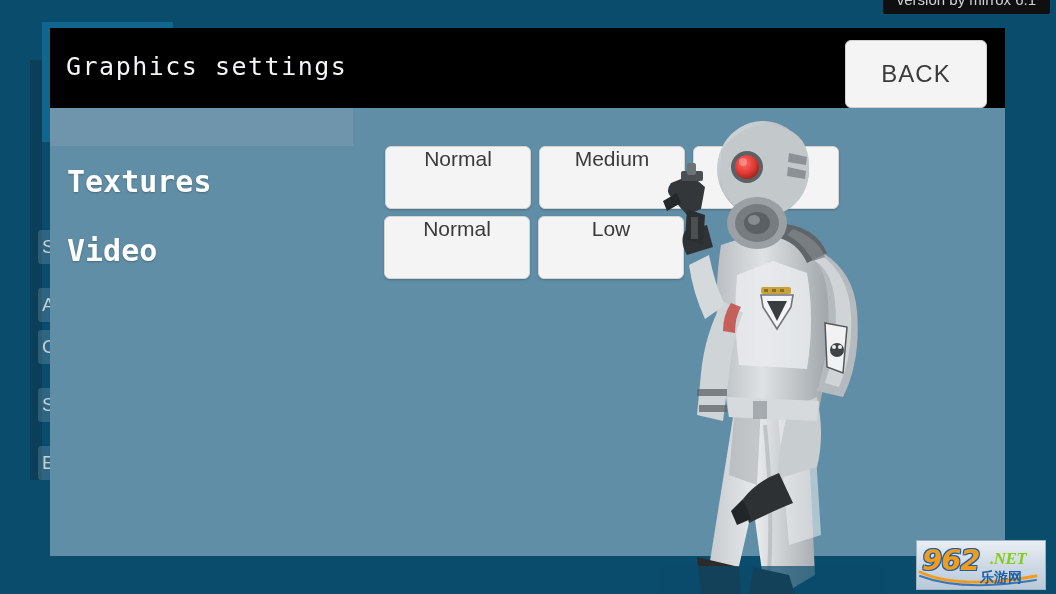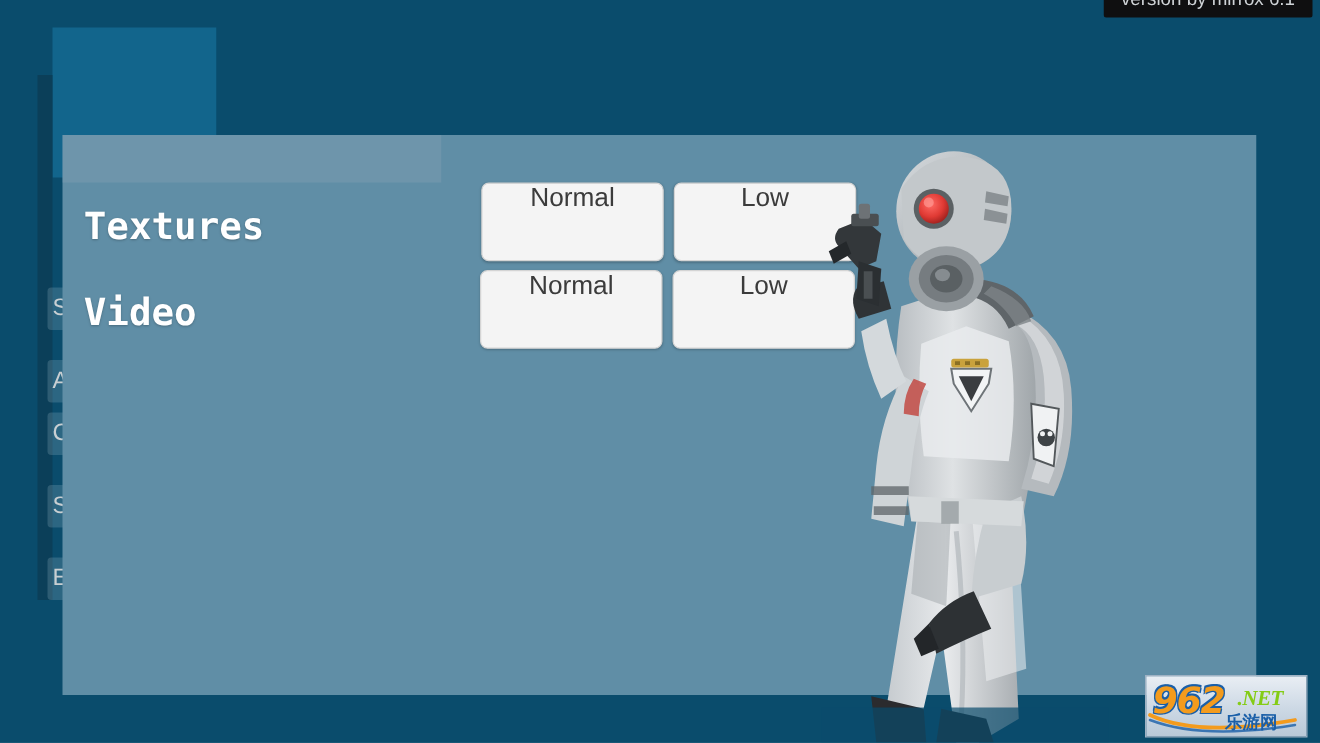--- a/index.html
+++ b/index.html
@@ -293,30 +293,39 @@
     </div>
     <div class="menu-btn m4">
       <span>Exit</span>
     </div>
   </div>
 
   <div class="version-chip">version by mirrox 6.1</div>
 
   <div class="dialog">
 
+    <div class="dialog-header">
+      <div class="dialog-title">Graphics settings</div>
+      <div class="back-button">
+        <span>BACK</span>
+      </div>
+    </div>
 
     <div class="dialog-body">
       <div class="body-tint"></div>
 
       <div class="section-label s0">Textures</div>
       <div class="section-label s1">Video</div>
 
       <div class="opt-row row0">
         <div class="opt-btn">
           <span>Normal</span>
+        </div>
+        <div class="opt-btn">
+          <span>Medium</span>
         </div>
         <div class="opt-btn">
           <span>Low</span>
         </div>
       </div>
 
       <div class="opt-row row1">
         <div class="opt-btn">
           <span>Normal</span>
         </div>

